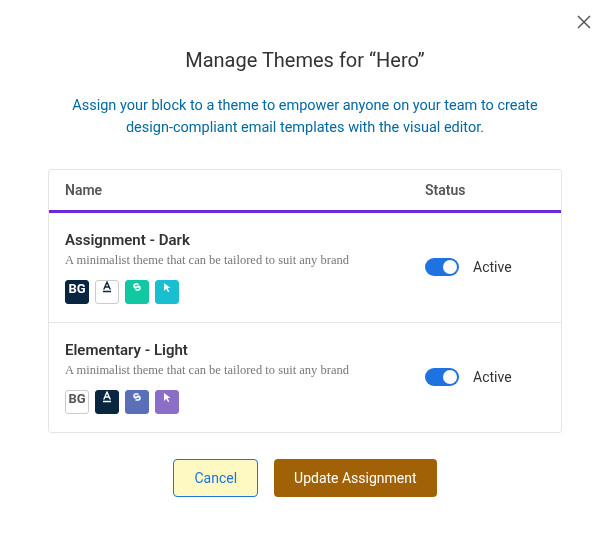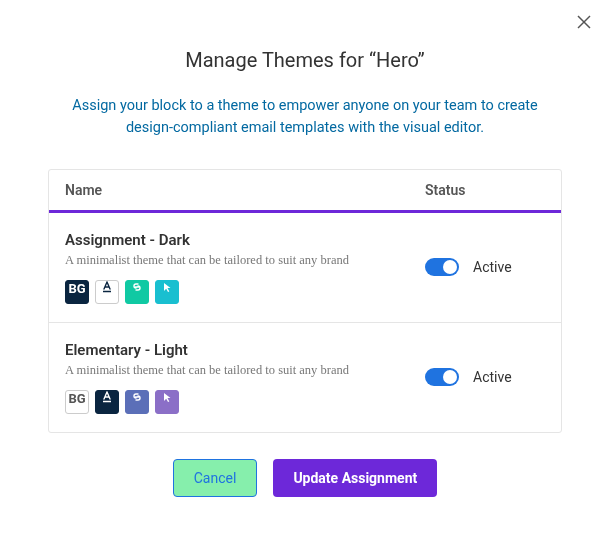--- a/index.html
+++ b/index.html
@@ -125,28 +125,28 @@
   }
   .btn {
     padding: 10px 20px;
     font-size: 14px;
     border-radius: 4px;
     cursor: pointer;
     border: none;
     font-family: inherit;
   }
   .btn-cancel {
-    background: #86efac;
+    background: #fef9c3;
     color: #1f73e0;
     border: 1px solid #1f73e0;
   }
   .btn-primary {
-    background: #6d28d9;
+    background: #a16207;
     color: #fff;
-    font-weight: 700;
+    font-weight: 400;
     text-align: center;
   }
   .icon-svg { display:block; }
 </style>
 </head>
 <body>
 
 <div class="close-btn">
   <svg viewBox="0 0 16 16" width="16" height="16" stroke="currentColor" stroke-width="1.5" fill="none">
     <line x1="2" y1="2" x2="14" y2="14"></line>

